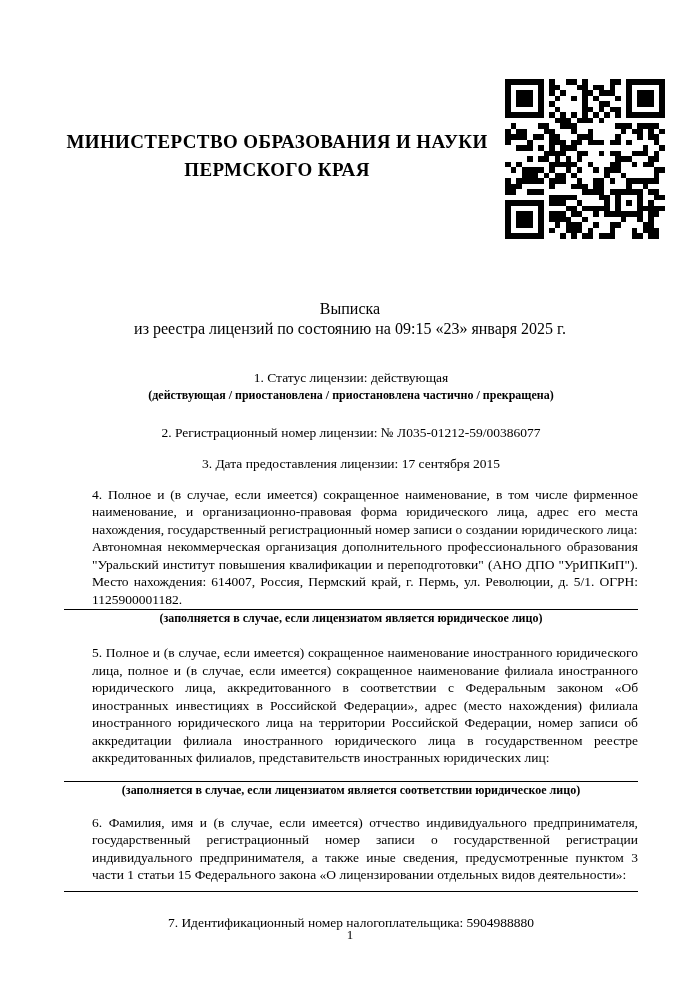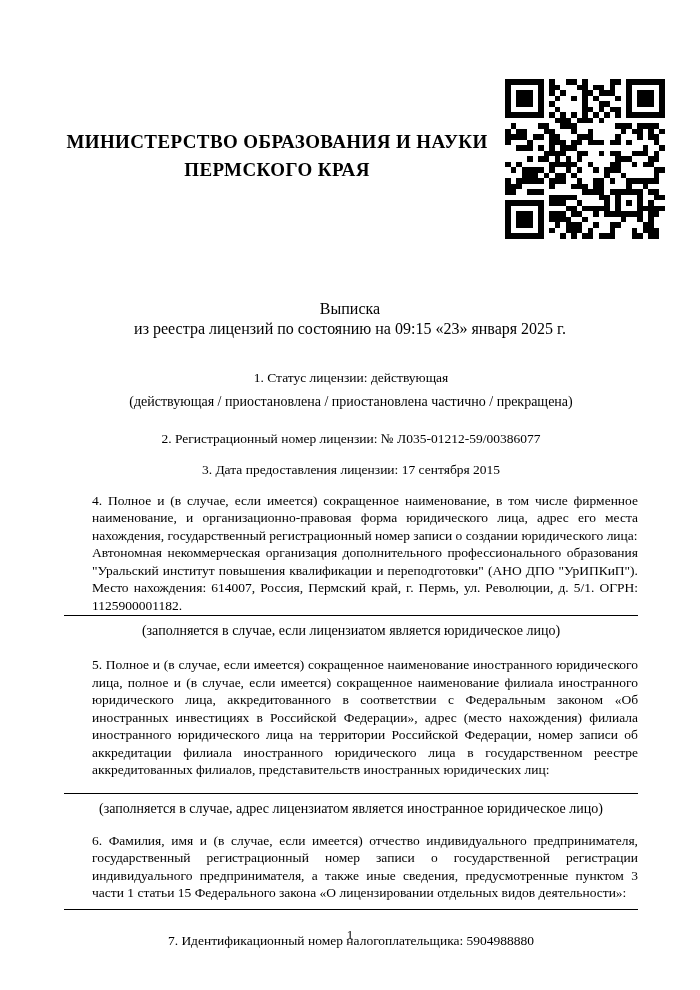--- a/index.html
+++ b/index.html
@@ -13,21 +13,21 @@
 
   .qr { position:absolute; left:505px; top:79px; width:160px; height:160px; background:#fff; }
 
   .title-block { position:absolute; top:299px; left:0; width:700px; text-align:center;
                  font-size:16px; line-height:20px; }
 
   .content { position:absolute; top:369px; left:64px; width:574px;
              font-size:13.5px; line-height:17.5px; }
   .para { text-align:justify;margin-left:28px; }
   .line { text-align:center; }
-  .caption { font-size:14px; line-height:13px; text-align:center; margin-top:8px; }
+  .caption { font-size:12px; line-height:13px; text-align:center; margin-top:2px;font-weight:bold; }
   .rule { border-top:1.8px solid #000; height:0; }
 
   .f2 { margin-top:22px; }
   .f3 { margin-top:14px; }
   .f4 { margin-top:13px; }
   .f4 .rule { margin-top:1px; }
   .f5 { margin-top:19px; }
   .f5 .rule { margin-top:14px; }
   .f6 { margin-top:17px; }
   .f6 .rule { margin-top:7px; }
@@ -72,21 +72,21 @@
     <div class="f4">
       <div class="para">4. Полное и (в случае, если имеется) сокращенное наименование, в том числе фирменное наименование, и организационно-правовая форма юридического лица, адрес его места нахождения, государственный регистрационный номер записи о создании юридического лица:</div>
       <div class="para">Автономная некоммерческая организация дополнительного профессионального образования "Уральский институт повышения квалификации и переподготовки" (АНО ДПО "УрИПКиП"). Место нахождения: 614007, Россия, Пермский край, г. Пермь, ул. Революции, д. 5/1. ОГРН: 1125900001182.</div>
       <div class="rule"></div>
       <div class="caption">(заполняется в случае, если лицензиатом является юридическое лицо)</div>
     </div>
 
     <div class="f5">
       <div class="para">5. Полное и (в случае, если имеется) сокращенное наименование иностранного юридического лица, полное и (в случае, если имеется) сокращенное наименование филиала иностранного юридического лица, аккредитованного в соответствии с Федеральным законом «Об иностранных инвестициях в Российской Федерации», адрес (место нахождения) филиала иностранного юридического лица на территории Российской Федерации, номер записи об аккредитации филиала иностранного юридического лица в государственном реестре аккредитованных филиалов, представительств иностранных юридических лиц:</div>
       <div class="rule"></div>
-      <div class="caption">(заполняется в случае, адрес лицензиатом является иностранное юридическое лицо)</div>
+      <div class="caption">(заполняется в случае, если лицензиатом является соответствии юридическое лицо)</div>
     </div>
 
     <div class="f6">
       <div class="para">6. Фамилия, имя и (в случае, если имеется) отчество индивидуального предпринимателя, государственный регистрационный номер записи о государственной регистрации индивидуального предпринимателя, а также иные сведения, предусмотренные пунктом 3 части 1 статьи 15 Федерального закона «О лицензировании отдельных видов деятельности»:</div>
       <div class="rule"></div>
     </div>
 
     <div class="f7">
       <div class="line">7. Идентификационный номер налогоплательщика: 5904988880</div>
     </div>

